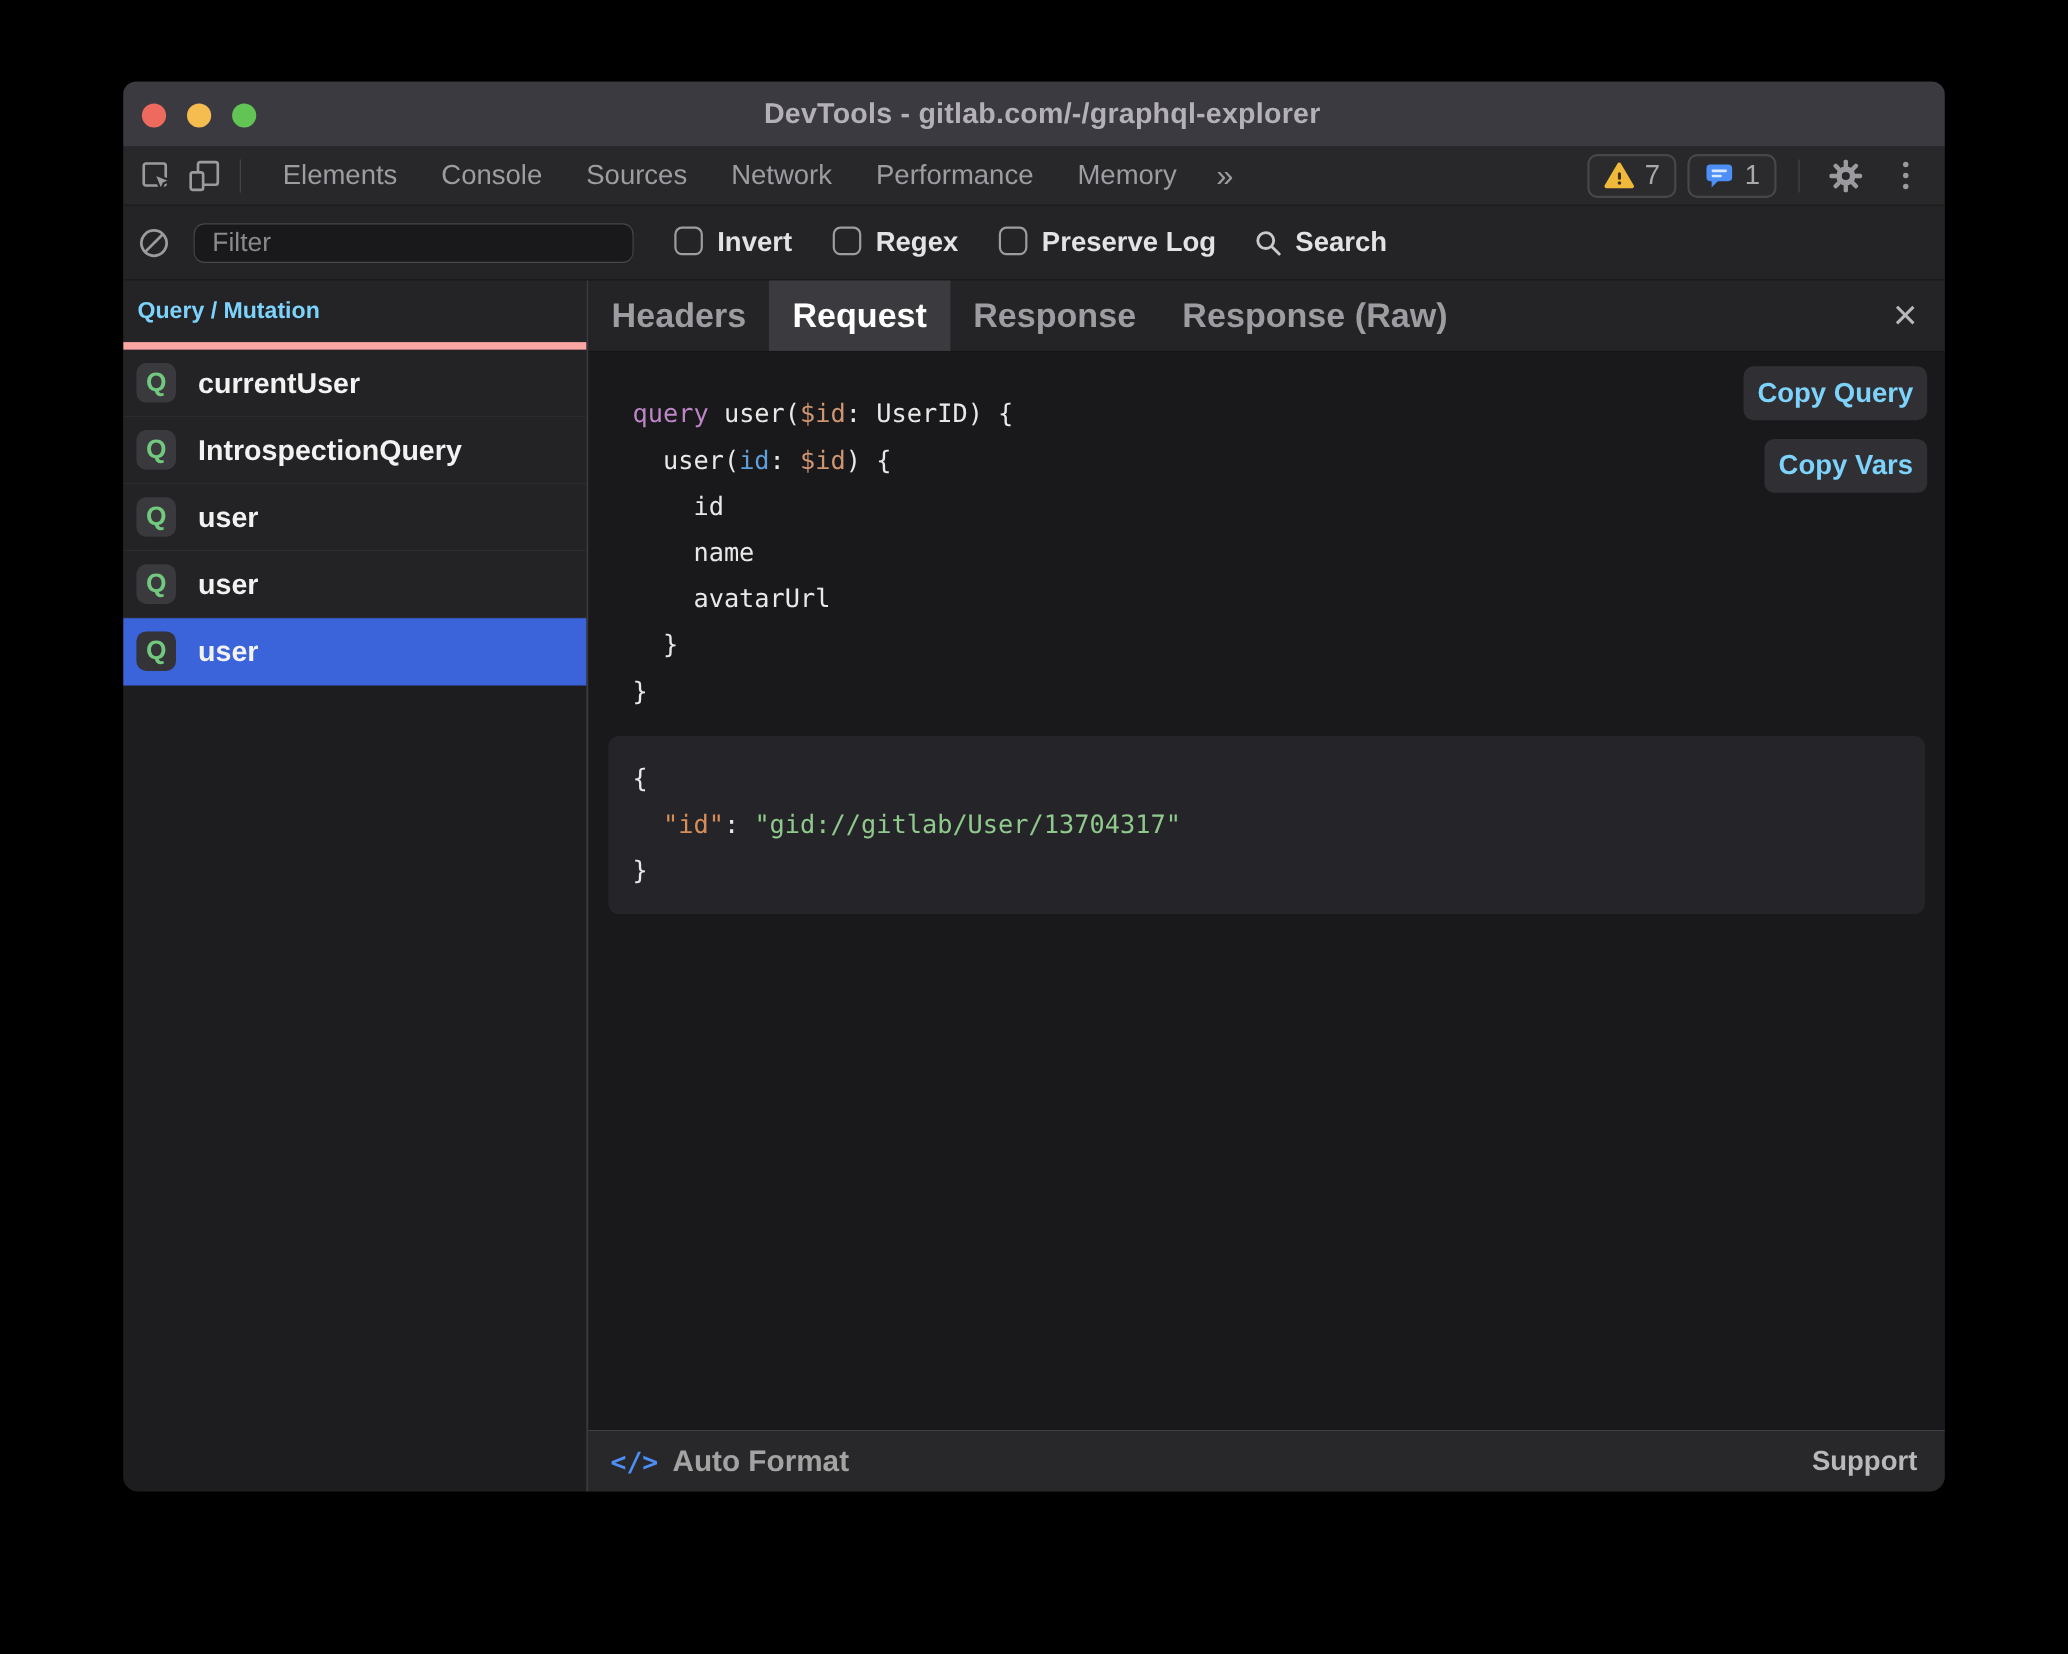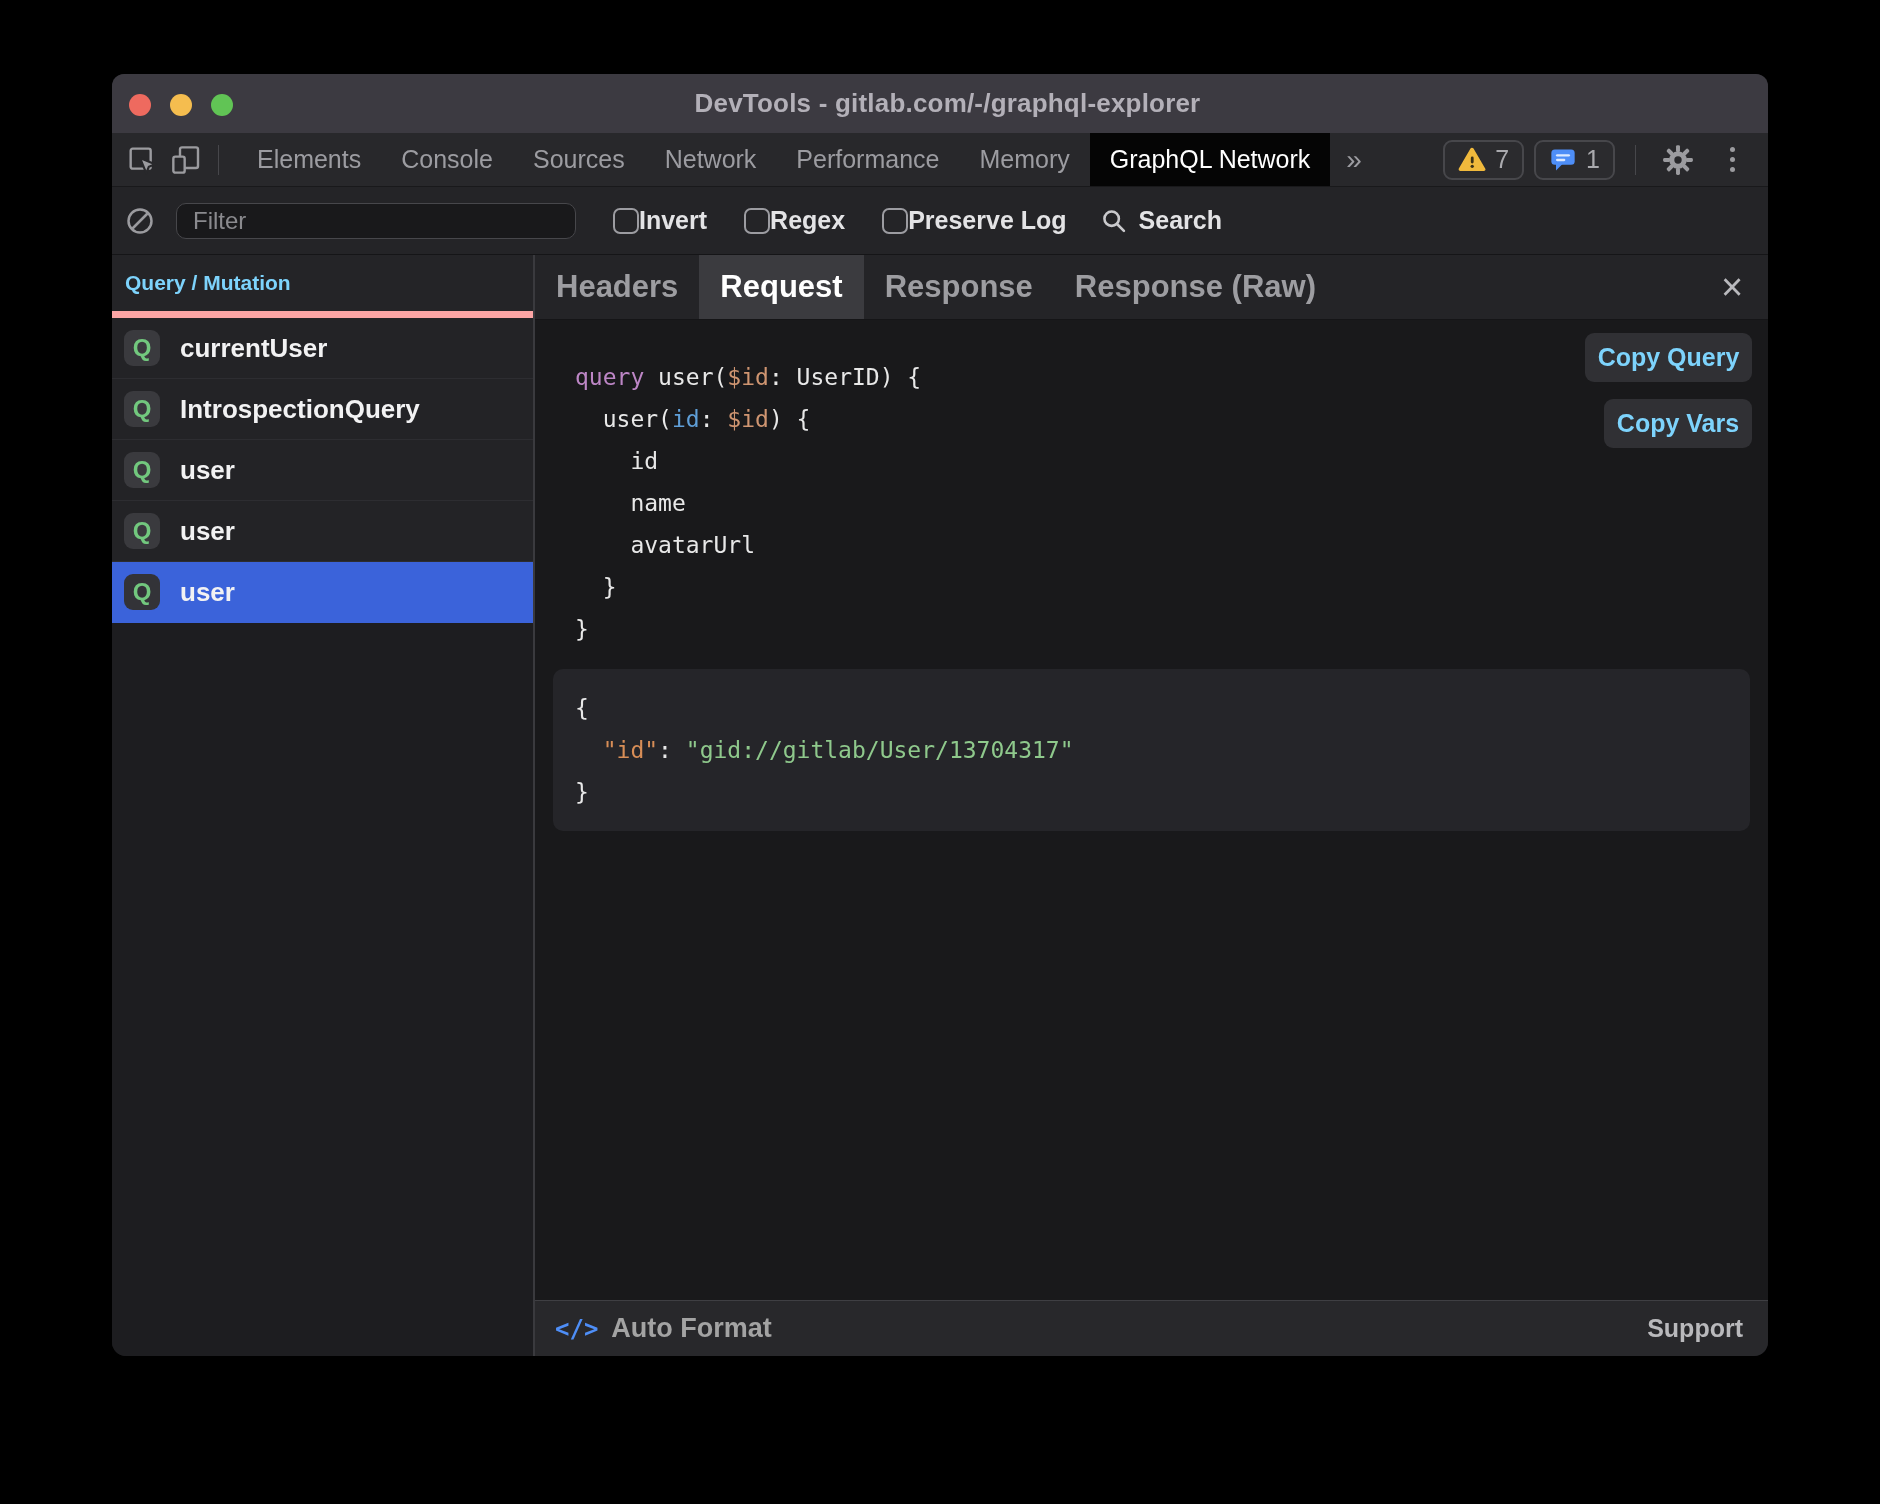--- a/index.html
+++ b/index.html
@@ -25,21 +25,21 @@
   .badges { margin-left:auto; display:flex; align-items:center; gap:10px; }
   .badge { display:flex; align-items:center; gap:9px; border:2px solid #47474b; background:#2b2b2e; border-radius:9px; height:40px; padding:0 13px; cursor:pointer; }
   .badge .cnt { color:#aaaaae; font-size:25px; font-family:inherit; }
   .kebab { display:flex; flex-direction:column; gap:5px; align-items:center; }
   .kebab i { width:5px; height:5px; border-radius:50%; background:#9b9b9f; display:block; }
   .tabbar .right-pad { width:14px; flex:0 0 14px; }
   
   .filterbar { height:68px; flex:0 0 68px; background:#242427; display:flex; align-items:center; border-bottom:1px solid #151517; }
   .filter-input { width:400px; height:36px; margin-left:14px; background:#19191b; border:1px solid #47474b; border-radius:10px; color:#e8e8e8; font-size:24px; padding:0 16px; font-family:inherit; outline:none; }
   .filter-input::placeholder { color:#8a8a8e; }
-  .chkgroup { display:flex; align-items:center; margin-left:37px; cursor:pointer; }
+  .chkgroup { display:flex; gap:13px; margin-left:37px; cursor:pointer; }
   .chkbox { width:26px; height:26px; border:2px solid #9c9ca1; border-radius:7px; background:transparent; }
   .chklabel { color:#e3e3e5; font-size:25px; font-weight:bold; }
   .searchgroup { display:flex; align-items:center; gap:11px; margin-left:33px; cursor:pointer; }
   
   .main { flex:1; display:flex; min-height:0; }
   .sidebar { width:423px; flex:0 0 423px; background:#1d1d20; display:flex; flex-direction:column; border-right:2px solid #3a3a3e; }
   .sidebar-header { height:63px; flex:0 0 63px; background:#242427; display:flex; align-items:center; padding-left:13px; color:#7dd3fc; font-size:21px; font-weight:bold; border-bottom:7px solid #fca5a5; }
   .sidebar-row { height:61px; flex:0 0 61px; display:flex; align-items:center; background:#232326; border-bottom:1px solid #2d2d31; cursor:pointer; }
   .sidebar-row.selected { background:#3b63da; border-bottom-color:#3b63da; }
   .qbadge { width:36px; height:36px; border-radius:9px; background:#3a3a3e; color:#72c87e; font-size:24px; font-weight:bold; display:flex; align-items:center; justify-content:center; margin-left:12px; flex:0 0 36px; }
@@ -101,21 +101,20 @@
       </span>
     </button>
     <div class="tb-sep"></div>
     <div class="dt-tabs">
         <button class="dt-tab">Elements</button>
         <button class="dt-tab">Console</button>
         <button class="dt-tab">Sources</button>
         <button class="dt-tab">Network</button>
         <button class="dt-tab">Performance</button>
         <button class="dt-tab">Memory</button>
-        <button class="dt-tab active">GraphQL Network</button>
       </div>
     <button class="chev">»</button>
     <div class="badges">
       <div class="badge">
         <span>
           <svg width="28" height="26" viewBox="0 0 24 22">
             <path d="M12 2 L22 19 H2 Z" fill="#f0b93c" stroke="#f0b93c" stroke-width="3" stroke-linejoin="round"></path>
             <rect x="11" y="8" width="2.4" height="6" rx="1.2" fill="#3a3118"></rect>
             <circle cx="12.2" cy="16.4" r="1.4" fill="#3a3118"></circle>
           </svg>

